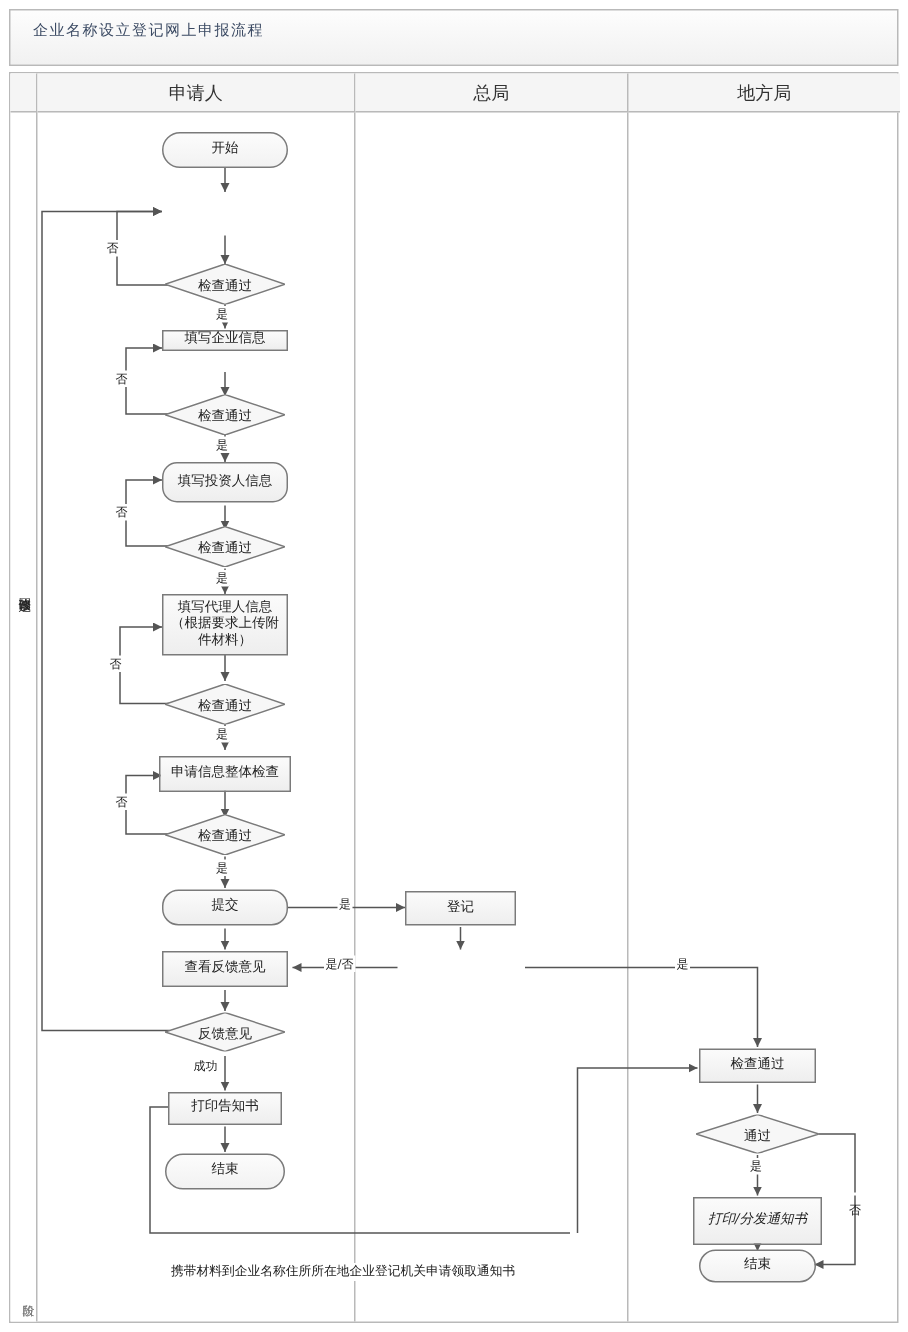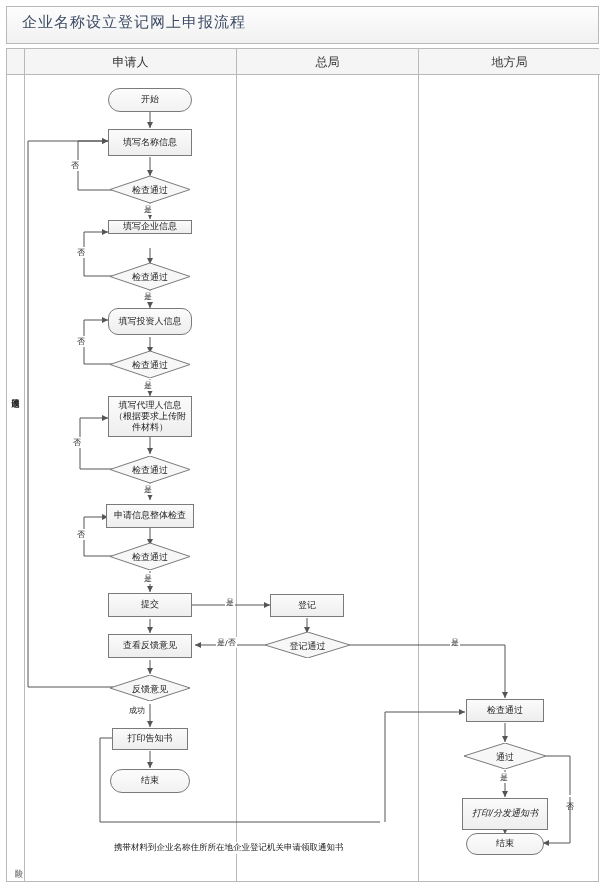--- a/index.html
+++ b/index.html
@@ -2,21 +2,21 @@
 <html><head>
 <meta charset="utf-8">
 <style>
   html,body{margin:0;padding:0;background:#ffffff;}
   body{font-family:"DejaVu Sans","Liberation Sans",sans-serif;}
   #page{position:relative;width:605px;height:888px;background:#fff;overflow:hidden;}
 
   
   .title-bar{position:absolute;left:6px;top:6px;width:593px;height:38px;
              background:linear-gradient(#fdfdfd,#f1f1f1);border:1px solid #b9b9b9;box-sizing:border-box;}
-  .title-text{position:absolute;left:22px;top:13px;font-size:15px;color:#3b4a63;letter-spacing:1px;
+  .title-text{position:absolute;left:22px;top:13px;font-size:10px;color:#3b4a63;letter-spacing:1px;
               font-family:"DejaVu Serif","Liberation Serif",serif;white-space:nowrap;}
 
   
   .lane-table{position:absolute;left:6px;top:48px;width:593px;height:834px;
               border:1px solid #b9b9b9;box-sizing:border-box;background:#fff;padding-left:20px;}
   .sidecol{position:absolute;left:0;top:0;width:18px;height:100%;border-right:1px solid #b9b9b9;
            box-sizing:border-box;background:#fff;}
   .sidecol-head{position:absolute;left:0;top:0;width:100%;height:26px;
                 border-bottom:1px solid #b9b9b9;box-sizing:border-box;background:#f5f5f5;}
   .sidecol-label{position:absolute;left:2px;bottom:18px;width:14px;font-size:8px;color:#777;
@@ -118,21 +118,20 @@
       <path d="M113,687 L28,687 L28,141 L108,141"></path>
     </g>
     <g stroke="#555" stroke-width="1" fill="none">
 
       <path d="M112,738 L100,738 L100,822 L380,822"></path>
     </g>
   </svg>
 
   <div class="node term" style="left:108px;top:88px;width:84px;height:24px;">开始</div>
 
-  <div class="node proc" style="left:108px;top:129px;width:84px;height:27px;">填写名称信息</div>
 
   <div class="dec-wrap" style="left:110px;top:176px;width:80px;height:27px;">
     <svg viewBox="0 0 80 27" width="80" height="27">
       <polygon points="40,0 80,13.5 40,27 0,13.5" fill="#f7f7f7" stroke="#7a7a7a" stroke-width="1"></polygon>
     </svg>
     <div class="dec-label" style="top:8px;">检查通过</div>
   </div>
 
   <div class="node proc" style="left:108px;top:220px;width:84px;height:14px;">填写企业信息</div>
 
@@ -167,43 +166,37 @@
 
   <div class="node proc" style="left:106px;top:504px;width:88px;height:24px;">申请信息整体检查</div>
 
   <div class="dec-wrap" style="left:110px;top:543px;width:80px;height:27px;">
     <svg viewBox="0 0 80 27" width="80" height="27">
       <polygon points="40,0 80,13.5 40,27 0,13.5" fill="#f7f7f7" stroke="#7a7a7a" stroke-width="1"></polygon>
     </svg>
     <div class="dec-label" style="top:8px;">检查通过</div>
   </div>
 
-  <div class="node proc" style="left:108px;top:593px;width:84px;height:24px;">提交</div>
+  <div class="node proc" style="left:108px;top:593px;width:84px;height:24px;border-radius:11px;">提交</div>
 
   <div class="node proc" style="left:108px;top:634px;width:84px;height:24px;">查看反馈意见</div>
 
   <div class="dec-wrap" style="left:110px;top:675px;width:80px;height:26px;">
     <svg viewBox="0 0 80 26" width="80" height="26">
       <polygon points="40,0 80,13 40,26 0,13" fill="#f7f7f7" stroke="#7a7a7a" stroke-width="1"></polygon>
     </svg>
     <div class="dec-label" style="top:8px;">反馈意见</div>
   </div>
 
   <div class="node proc" style="left:112px;top:728px;width:76px;height:22px;">打印告知书</div>
 
   <div class="node term" style="left:110px;top:769px;width:80px;height:24px;">结束</div>
 
   <div class="node proc" style="left:270px;top:594px;width:74px;height:23px;">登记</div>
 
-  <div class="dec-wrap" style="left:265px;top:632px;width:85px;height:26px;">
-    <svg viewBox="0 0 85 26" width="85" height="26">
-      <polygon points="42.5,0 85,13 42.5,26 0,13" fill="#f7f7f7" stroke="#7a7a7a" stroke-width="1"></polygon>
-    </svg>
-    <div class="dec-label" style="top:8px;">登记通过</div>
-  </div>
 
   <div class="node proc" style="left:466px;top:699px;width:78px;height:23px;">检查通过</div>
 
   <div class="dec-wrap" style="left:464px;top:743px;width:82px;height:26px;">
     <svg viewBox="0 0 82 26" width="82" height="26">
       <polygon points="41,0 82,13 41,26 0,13" fill="#f7f7f7" stroke="#7a7a7a" stroke-width="1"></polygon>
     </svg>
     <div class="dec-label" style="top:8px;">通过</div>
   </div>
 

